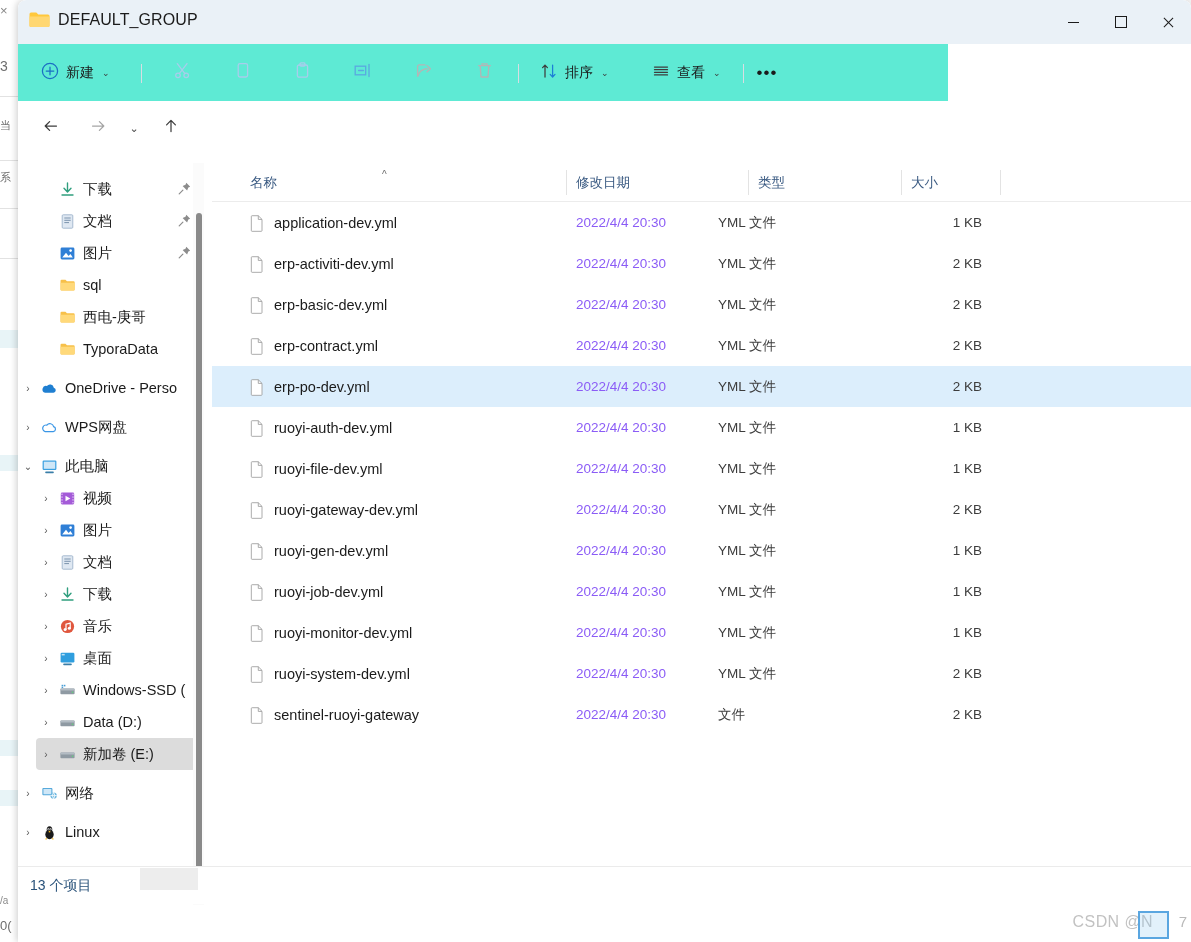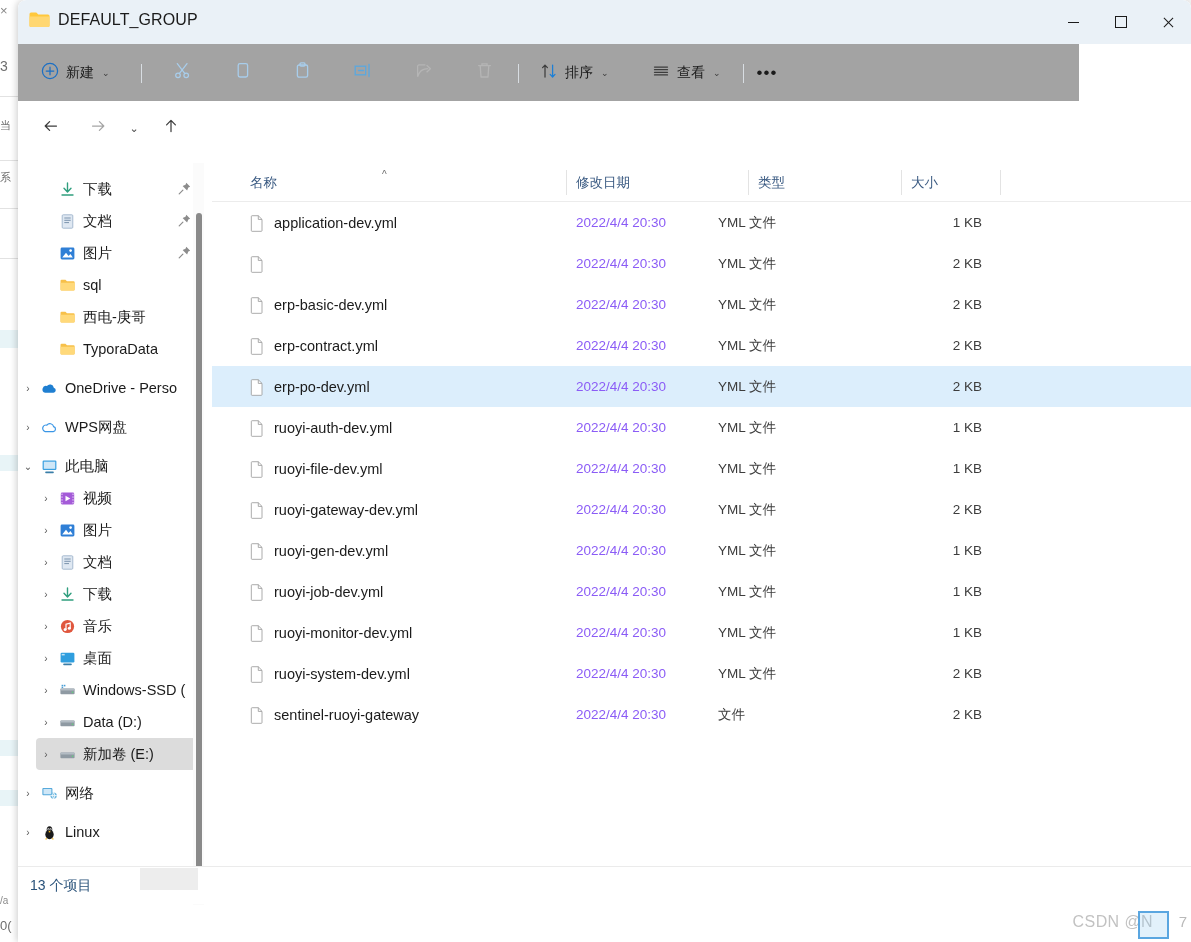--- a/index.html
+++ b/index.html
@@ -60,22 +60,22 @@
   .wc-max { width:10px; height:10px; border:1px solid #1b1b1b; }
   .wc-close { position:relative; width:12px; height:12px; }
   .wc-close:before, .wc-close:after {
     content:""; position:absolute; left:0; top:5.5px; width:13px; height:1px; background:#1b1b1b;
   }
   .wc-close:before { transform: rotate(45deg); }
   .wc-close:after { transform: rotate(-45deg); }
 
   
   .cmdbar {
-    position:absolute; left:0; top:44px; width:1061px; height:57px;
-    background:#a3a3a3;
+    position:absolute; left:0; top:44px; width:930px; height:57px;
+    background:#5eead4;
   }
   .cb-item {
     position:absolute; top:11px; height:35px;
     display:flex; align-items:center; gap:7px;
     padding:0 9px; border-radius:4px; cursor:default;
   }
   .cb-label { font-size:14px; color:#1b1b1b; font-family:"Liberation Sans","DejaVu Sans",sans-serif; }
   .cb-chev { font-size:9px; color:#3c3c3c; margin-left:1px; }
   .cb-sep { position:absolute; top:20px; width:1px; height:19px; background:#d8dde2; }
 
@@ -693,20 +693,21 @@
               <span class="fname">application-dev.yml</span>
               <span class="fdate">2022/4/4 20:30</span>
               <span class="ftype">YML 文件</span>
               <span class="fsize">1 KB</span>
             </div>
             <div class="row">
               <span class="fileicon"><svg width="15" height="19" viewBox="0 0 17 17">
                   <path d="M2.4 0.8 H9.4 L13.6 5 V17.6 A0.9 0.9 0 0 1 12.7 18.5 H2.4 A0.9 0.9 0 0 1 1.5 17.6 V1.7 A0.9 0.9 0 0 1 2.4 0.8 Z" fill="#ffffff" stroke="#9a9a9a" stroke-width="0.95"></path>
                   <path d="M9.4 0.9 V5 H13.5" fill="none" stroke="#9a9a9a" stroke-width="0.95"></path>
                 </svg></span>
+              <span class="fname">erp-activiti-dev.yml</span>
               <span class="fdate">2022/4/4 20:30</span>
               <span class="ftype">YML 文件</span>
               <span class="fsize">2 KB</span>
             </div>
             <div class="row">
               <span class="fileicon"><svg width="15" height="19" viewBox="0 0 17 17">
                   <path d="M2.4 0.8 H9.4 L13.6 5 V17.6 A0.9 0.9 0 0 1 12.7 18.5 H2.4 A0.9 0.9 0 0 1 1.5 17.6 V1.7 A0.9 0.9 0 0 1 2.4 0.8 Z" fill="#ffffff" stroke="#9a9a9a" stroke-width="0.95"></path>
                   <path d="M9.4 0.9 V5 H13.5" fill="none" stroke="#9a9a9a" stroke-width="0.95"></path>
                 </svg></span>
               <span class="fname">erp-basic-dev.yml</span>

